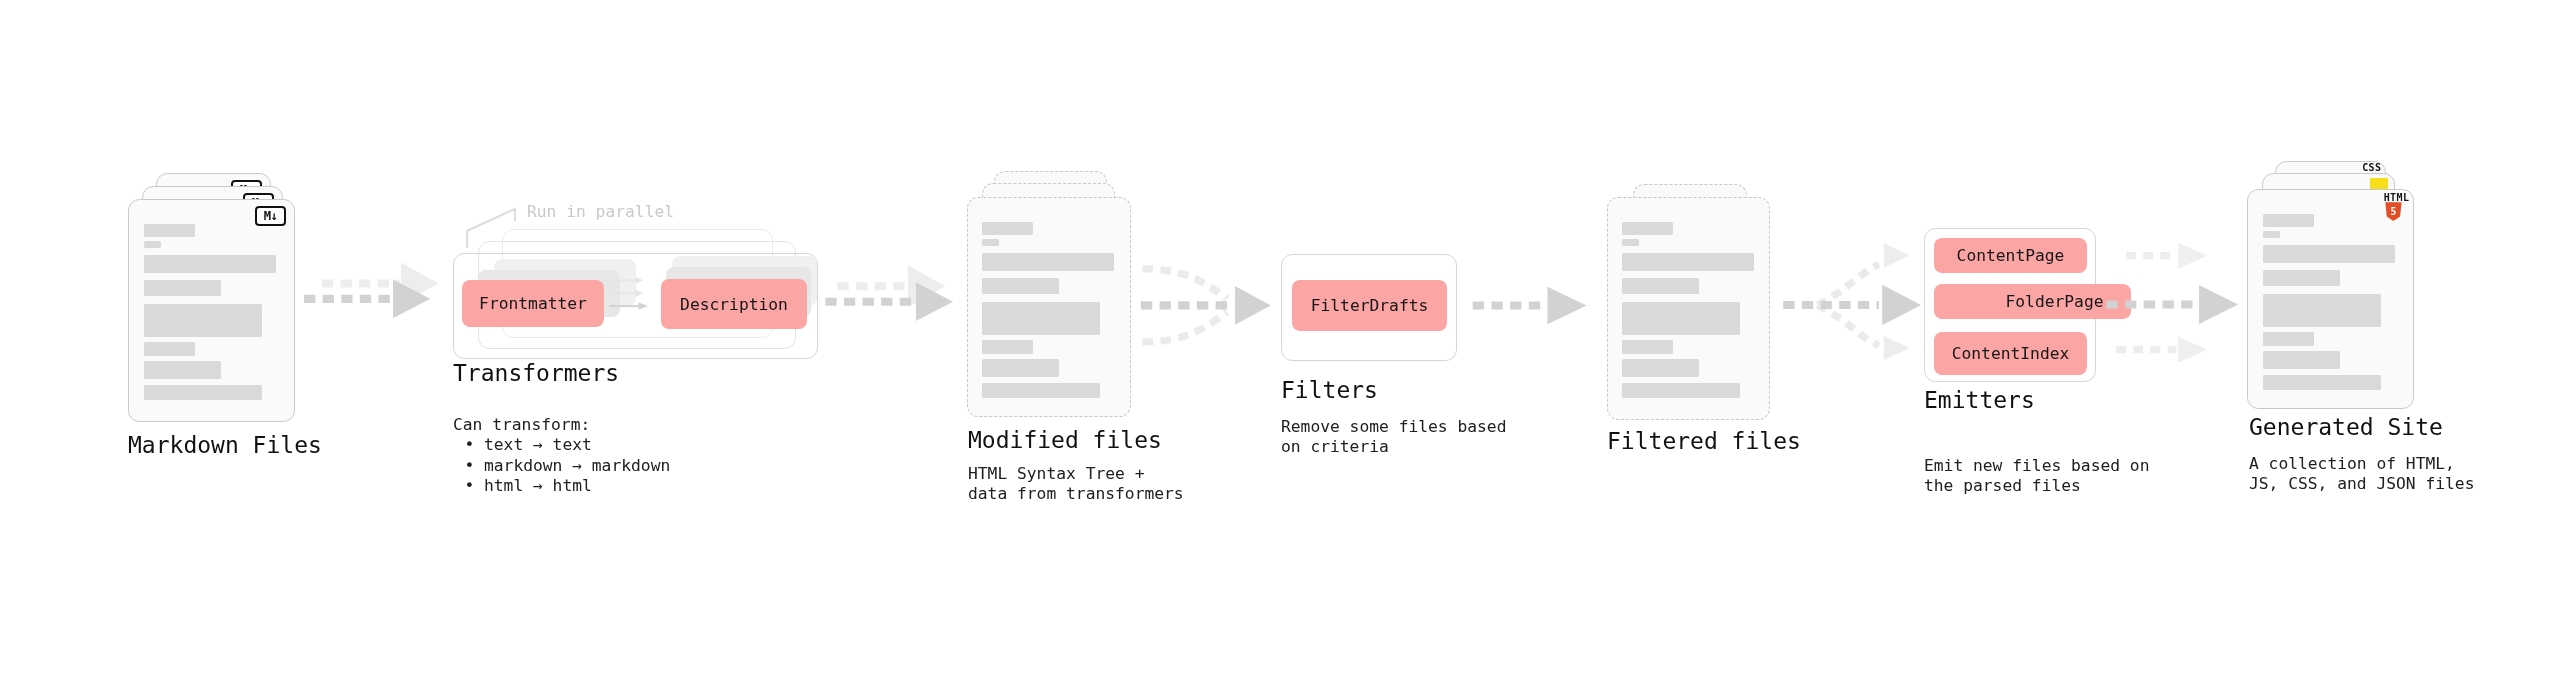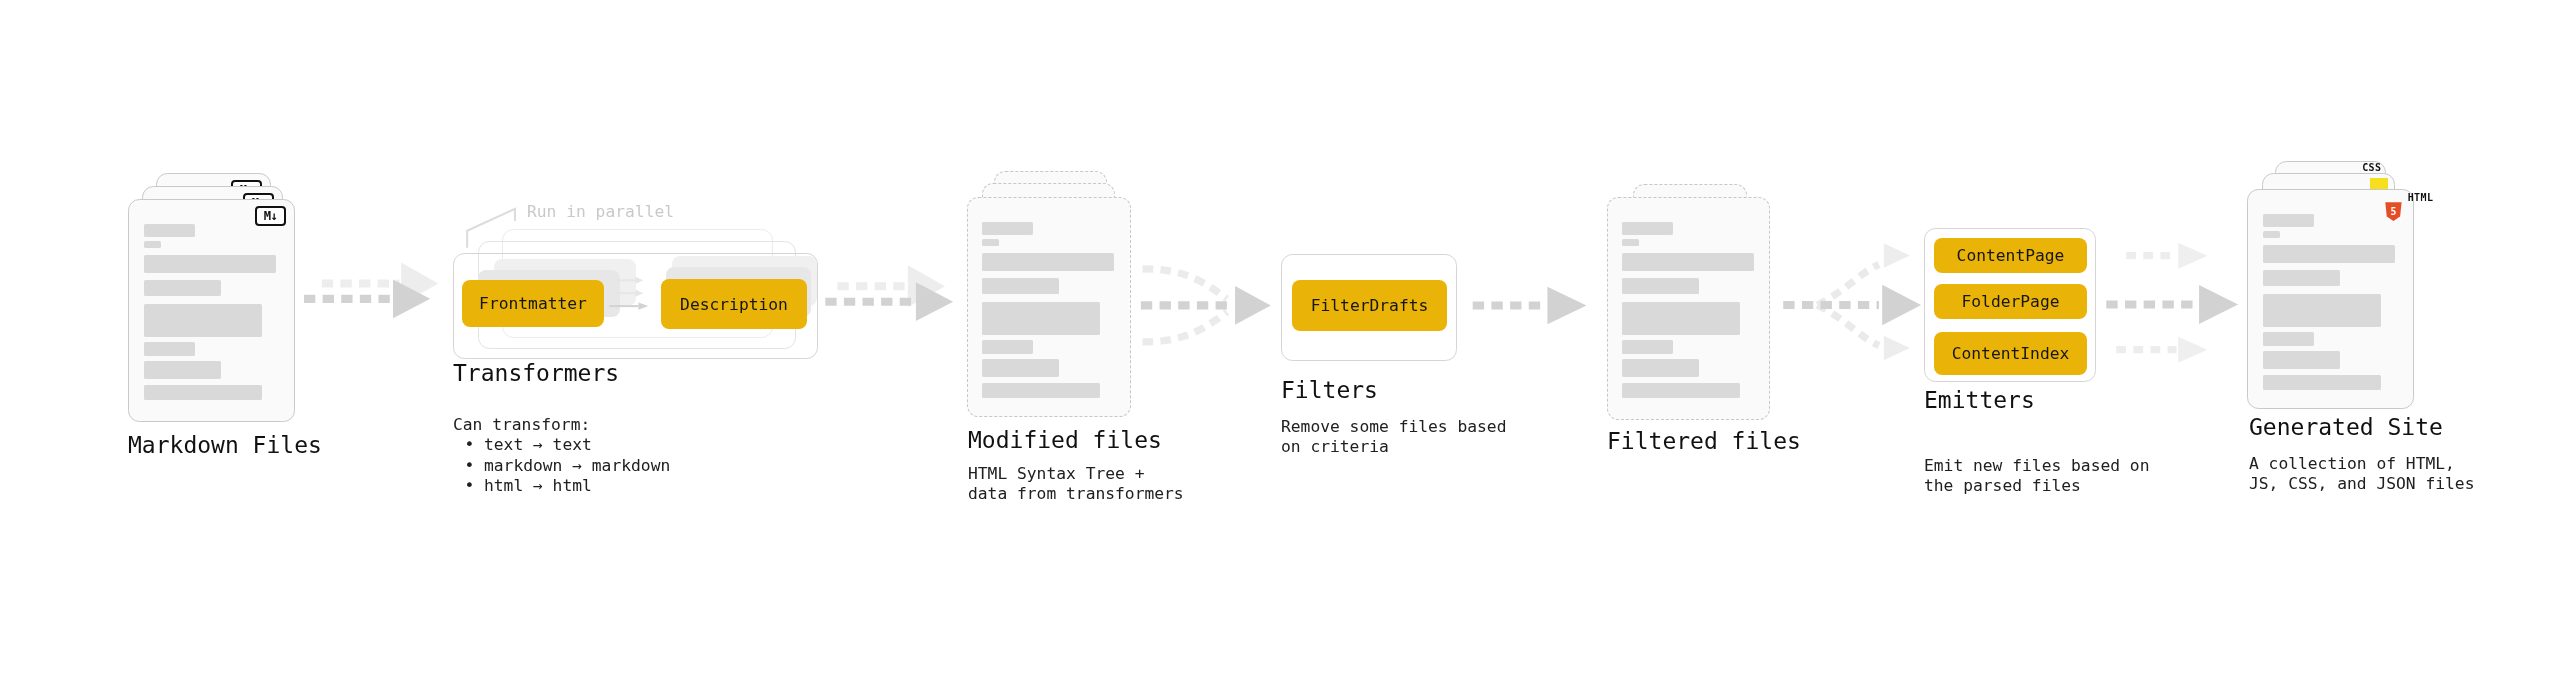--- a/index.html
+++ b/index.html
@@ -15,37 +15,37 @@
     position:absolute;top:5.7px;right:8.1px;width:31px;height:20.3px;
     border:2.4px solid #111;border-radius:4.1px;background:#fff;box-sizing:border-box;
     display:flex;align-items:center;justify-content:center;
     font-weight:bold;font-size:12.2px;letter-spacing:-0.8px;color:#111;
   }
   .outline-box{position:absolute;border:1.6px solid #d5d5d5;border-radius:11.4px;box-sizing:border-box;background:transparent;}
   .outline-box.solidbg{background:#ffffff;}
   .outline-box.g1{border-color:#e3e3e3;}
   .outline-box.g2{border-color:#ebebeb;}
   .chip{
-    position:absolute;background:#eab308;border-radius:8.1px;
+    position:absolute;background:#fca5a5;border-radius:8.1px;
     display:flex;align-items:center;justify-content:center;
     font-size:16.3px;color:#161616;white-space:nowrap;
   }
   .chip.g1{background:#e7e7e7;}
   .chip.g2{background:#f0f0f0;}
   .stage-label{position:absolute;font-size:23px;color:#111;white-space:nowrap;}
   .stage-desc{position:absolute;font-size:16.3px;line-height:19.5px;color:#202020;white-space:nowrap;}
   .stage-desc .bullet{padding-left:11.4px;}
   .annotation{position:absolute;font-size:16.3px;color:#c9c9c9;white-space:nowrap;}
   svg{position:absolute;display:block;}
   .css-icon{position:absolute;top:3.3px;right:6.5px;width:16.3px;text-align:center;}
   .css-word{font-size:10px;font-weight:bold;line-height:6.5px;color:#111;letter-spacing:0.4px;}
   .css-bar{height:2.4px;background:#2d66e3;margin-top:0.8px;border-radius:0.8px;}
   .js-icon{position:absolute;top:4.1px;right:6.5px;width:18px;height:10.6px;background:#f7df1e;}
   .html5-icon{position:absolute;top:4.1px;right:9.8px;width:19.5px;text-align:center;}
-  .html5-word{font-size:10px;font-weight:bold;line-height:7.3px;color:#111;letter-spacing:0.4px;margin-left:24px;}
+  .html5-word{font-size:10px;font-weight:bold;line-height:7.3px;color:#111;letter-spacing:0.4px;}
   .html5-shield{
     width:16.3px;height:18.7px;margin:0.8px auto 0;background:#e44d26;
     clip-path:polygon(0 0,100% 0,91% 77%,50% 100%,9% 77%);
     display:flex;align-items:center;justify-content:center;
     color:#fff;font-size:9.8px;font-weight:bold;
   }
 </style>
 </head>
 <body>
 
@@ -184,21 +184,21 @@
     <polygon points="128,14 160,29 128,44" fill="#ededed"></polygon>
     <path d="M 46 90 C 82 108 96 128 122 140" fill="none" stroke="#eaeaea" stroke-width="9" stroke-dasharray="12 9"></path>
     <polygon points="128,128 160,143 128,158" fill="#ededed"></polygon>
     <line x1="4" y1="90" x2="122" y2="90" stroke="#d2d2d2" stroke-width="10" stroke-dasharray="14 9"></line>
     <polygon points="126,65 174,90 126,115" fill="#d2d2d2"></polygon>
   </svg>
 
   <div>
     <div class="outline-box solidbg" style="left:1924px;top:228px;width:172px;height:154px;"></div>
     <div class="chip" style="left:1934px;top:238px;width:153px;height:35px;">ContentPage</div>
-    <div class="chip" style="left:1934px;top:284px;width:153px;height:35px;">FolderPage</div>
+    <div class="chip" style="left:1934px;top:284px;width:153px;height:35px;padding-left:44px;">FolderPage</div>
     <div class="chip" style="left:1934px;top:332px;width:153px;height:43px;">ContentIndex</div>
     <div class="stage-label" style="left:1924px;top:387px;">Emitters</div>
     <div class="stage-desc" style="left:1924px;top:428px;margin-top:28px;">
       <div>Emit new files based on</div>
       <div>the parsed files</div>
     </div>
   </div>
 
   <svg style="left:2123px;top:241px;" width="91" height="31" viewBox="0 0 112 38">
     <line x1="4" y1="18" x2="66" y2="18" stroke="#ededed" stroke-width="9" stroke-dasharray="12 9"></line>

